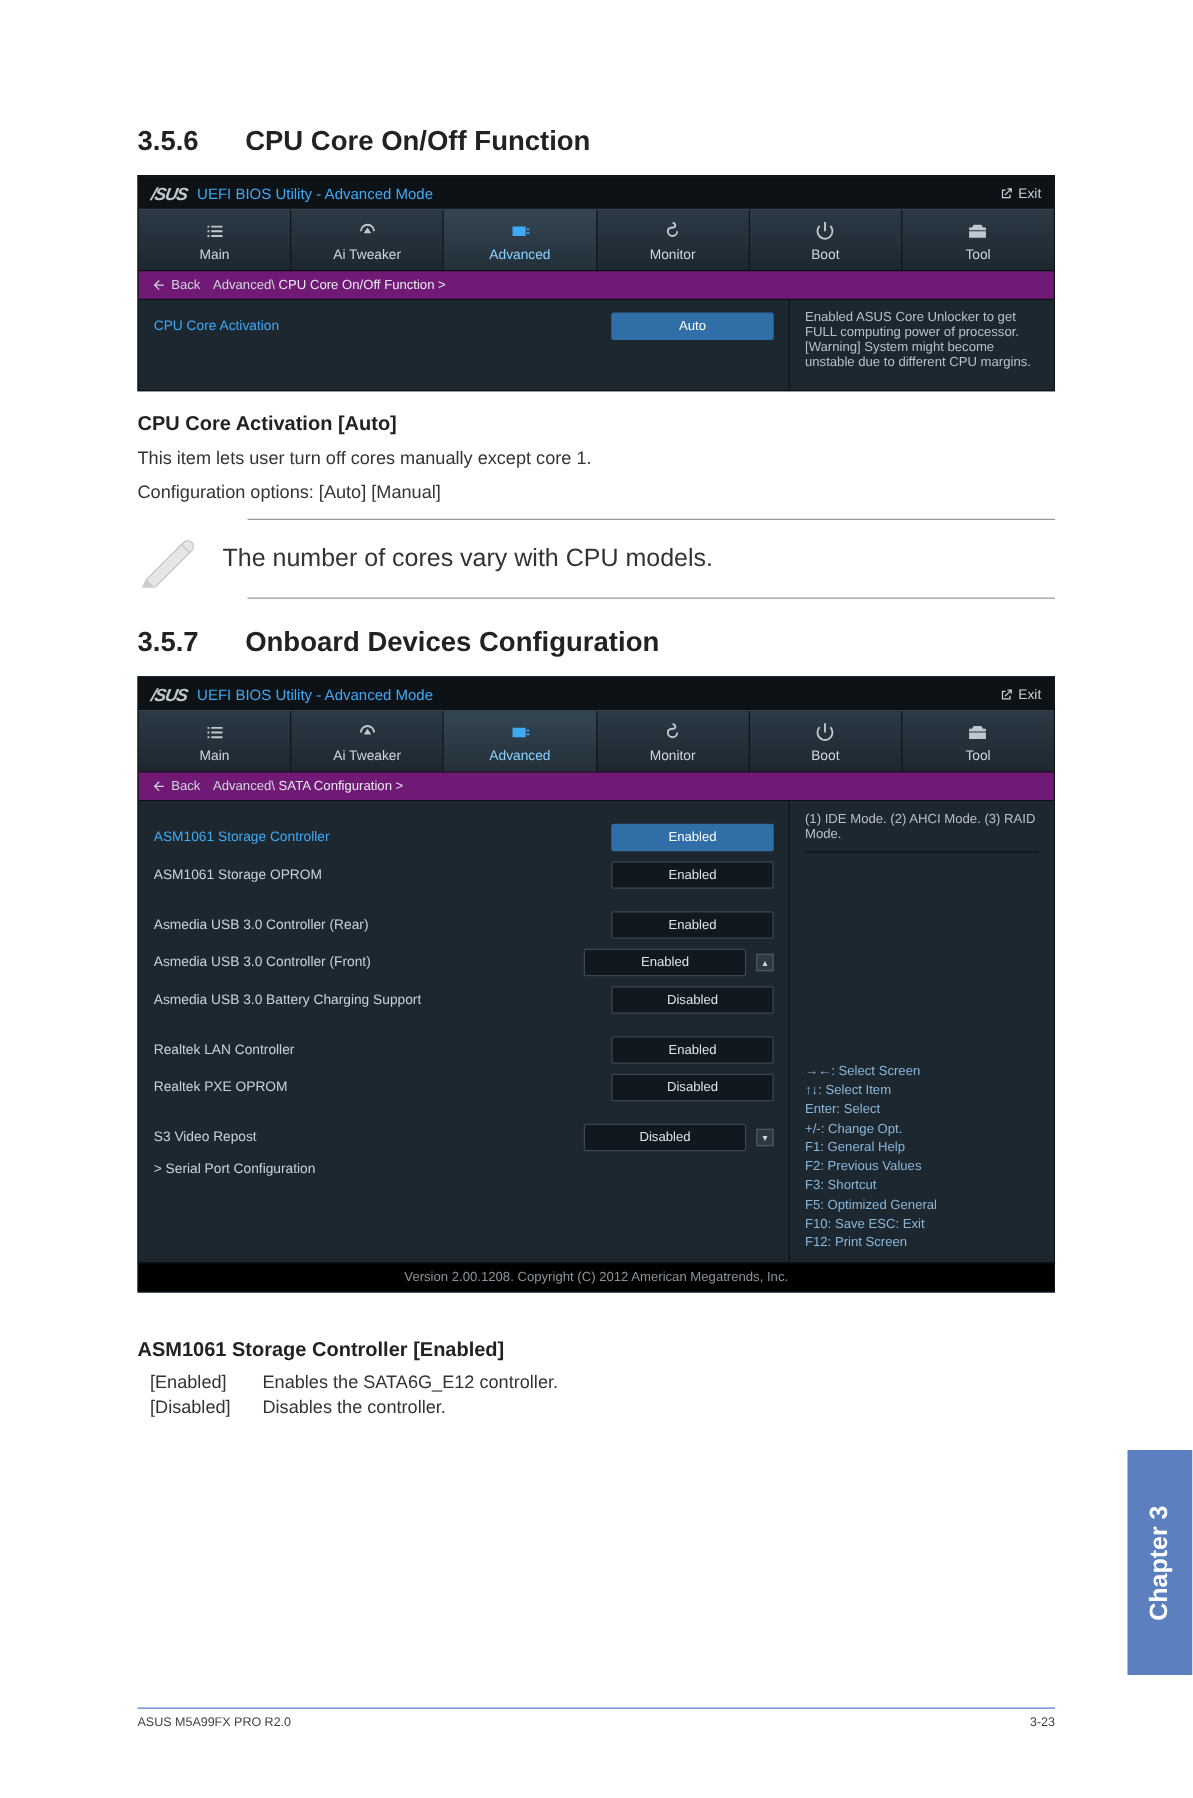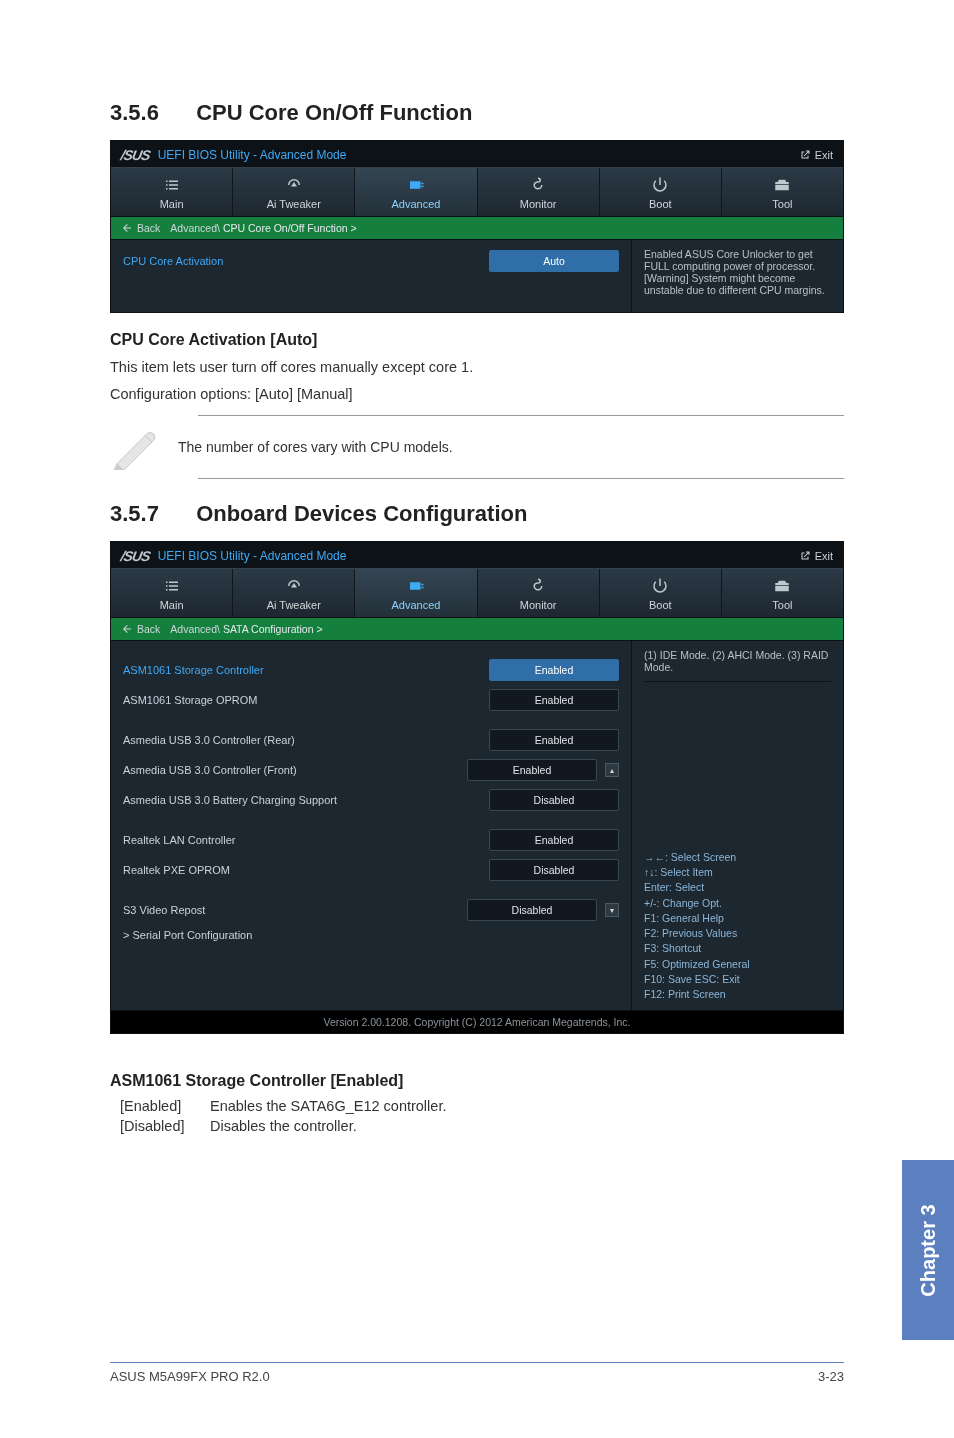--- a/index.html
+++ b/index.html
@@ -58,21 +58,21 @@
     color:#cfd6db;
     border-right:1px solid #0f161c;
     position:relative;
   }
   .bios-tab:last-child { border-right:none; }
   .bios-tab.active { background: linear-gradient(#344553,#233039); color:#8cd1ff; }
   .bios-tab .icon { display:block; margin:0 auto 4px auto; height:18px; color:#bfc8cd; }
   .bios-tab.active .icon { color:#3fa9f5; }
   .breadcrumb {
     display:flex; align-items:center; gap:10px;
-    background:#15803d;
+    background:#701a75;
     padding:5px 10px;
     font-size:10.5px;
     color:#cfd6db;
     border-top:1px solid #0b1014;
     border-bottom:1px solid #0b1014;
   }
   .breadcrumb .back { display:flex; align-items:center; gap:4px; }
   .breadcrumb .crumb-bold { color:#e6eaee; }
   .bios-body {
     display:flex;
@@ -118,21 +118,21 @@
   }
   
   .h4 { font-size:16px; font-weight:bold; color:#222; margin:6px 0 8px 0; }
   .p  { font-size:14.5px; color:#333; line-height:1.45; margin-bottom:6px; }
   .note-row {
     display:flex; align-items:center; gap:14px;
     border-top:1px solid #999; border-bottom:1px solid #999;
     padding:8px 0; margin:10px 0 22px 88px;
   }
   .note-row .pencil { width:54px; height:46px; margin-left:-88px; }
-  .note-text { font-size:14px; color:#333; }
+  .note-text { font-size:20px; color:#333; }
   .defs { font-size:14.5px; color:#333; }
   .defs .row { display:flex; margin-bottom:4px;margin-left:10px; }
   .defs .k { width:90px; }
   
   .side-tab {
     position:absolute;
     right:0;
     top:1160px;
     width:52px; height:180px;
     background:#5b7fbf;
@@ -142,21 +142,21 @@
   .side-tab span {
     transform: rotate(-90deg);
     font-size:20px; font-weight:bold; white-space:nowrap;
   }
   
   .page-footer {
     position:absolute; left:110px; right:110px; bottom:54px;
     border-top:1px solid #5b7fbf;
     display:flex; justify-content:space-between;
     padding-top:6px;
-    font-size:13px; color:#444;
+    font-size:10px; color:#444;
   }
   .help-top {
     border-bottom:1px solid #0d1216; padding-bottom:8px; margin-bottom:8px;
   }
 </style>
 </head>
 <body>
 
 <div class="page">
 

